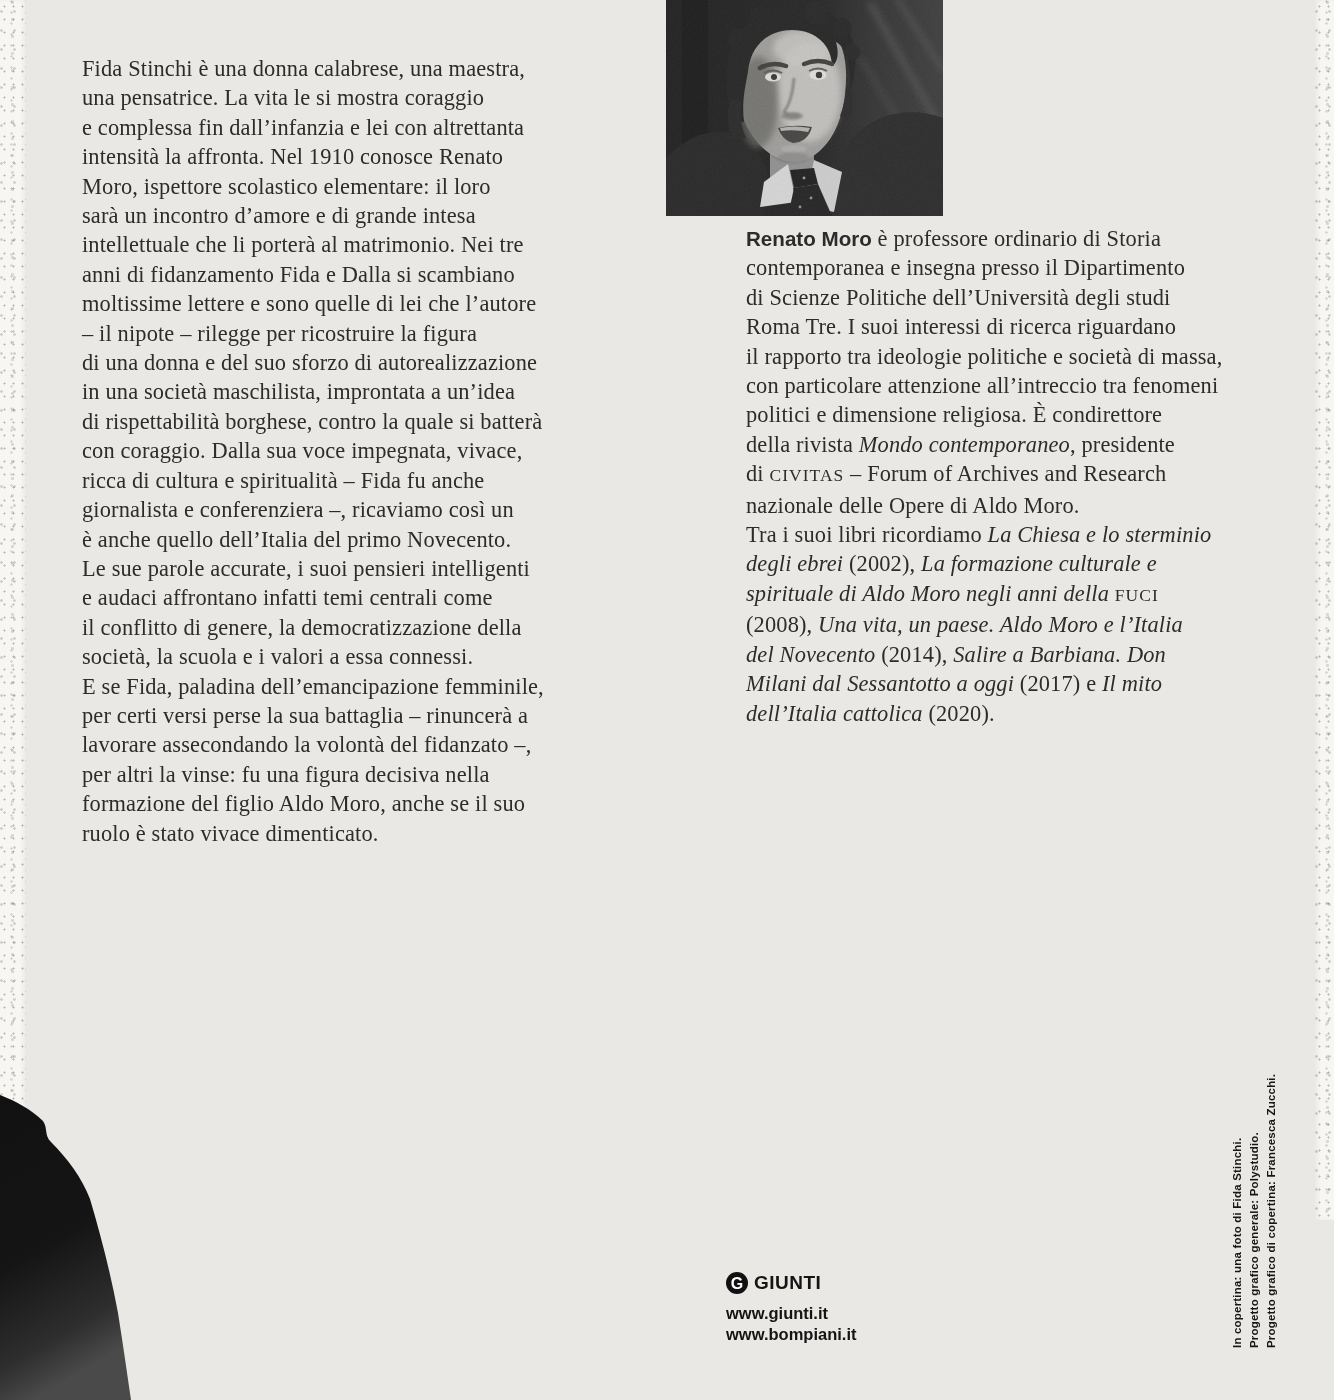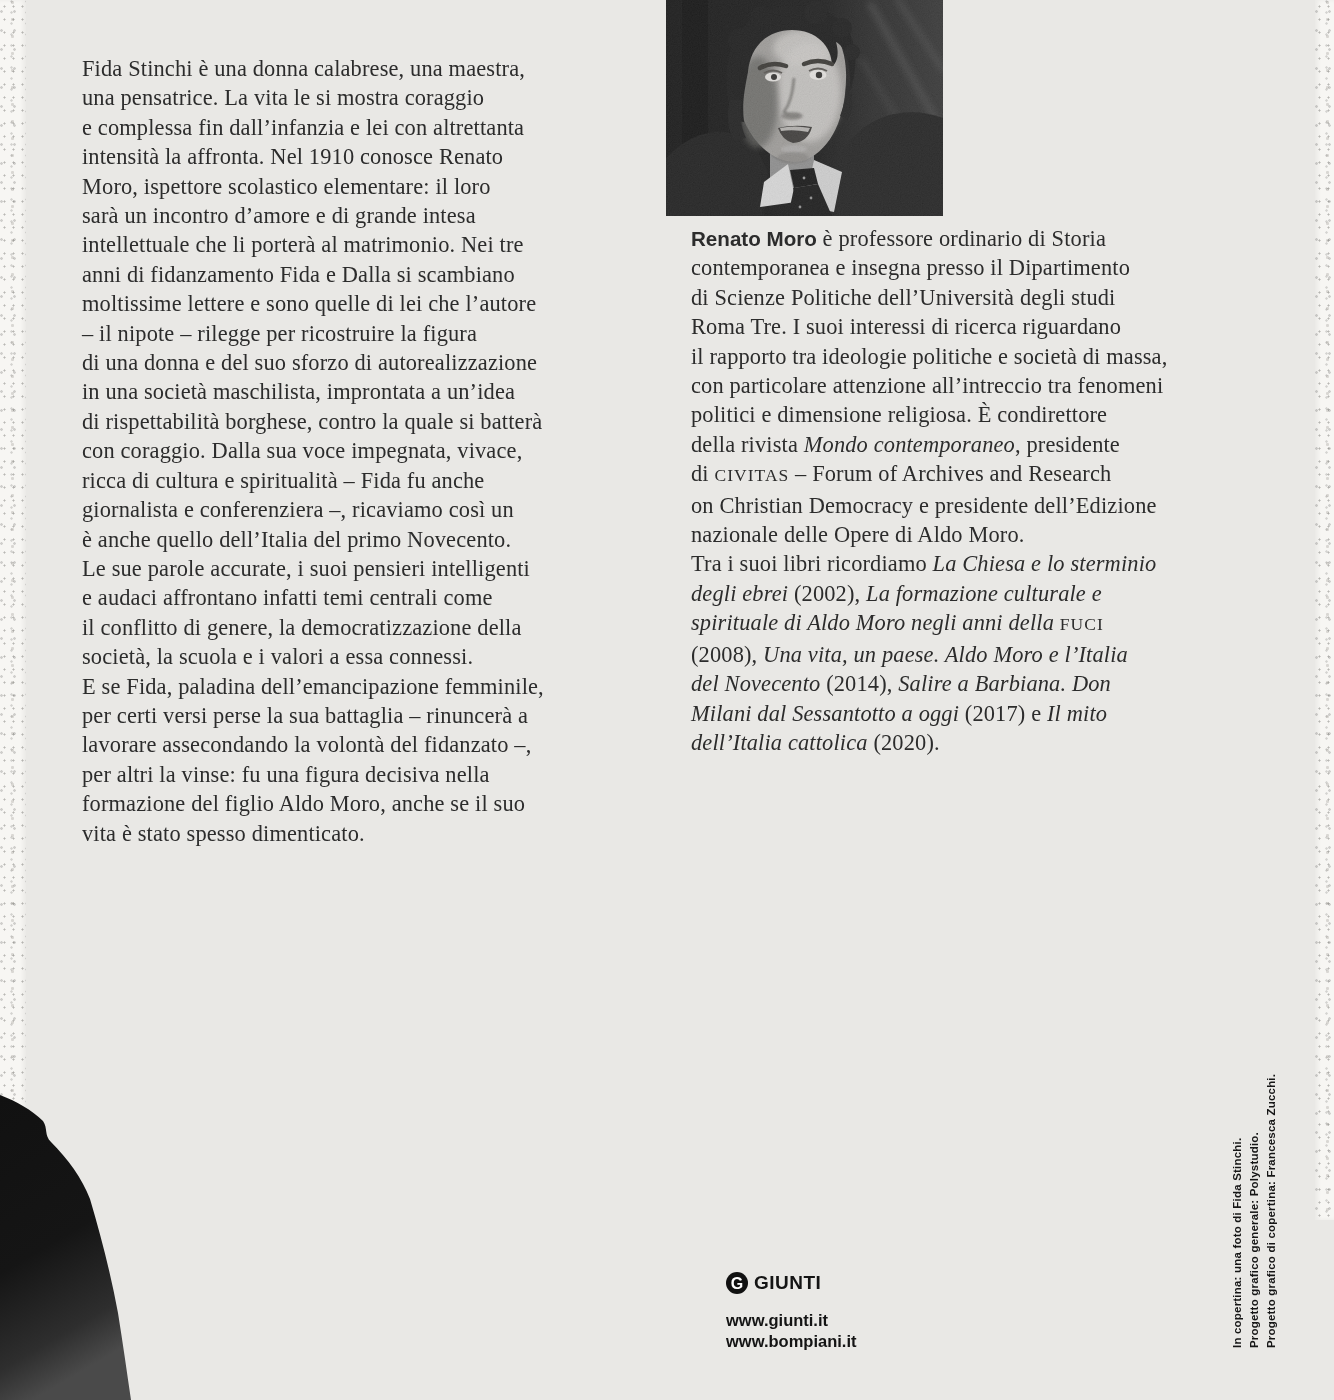--- a/index.html
+++ b/index.html
@@ -14,21 +14,21 @@
       radial-gradient(circle, rgba(90,90,88,0.25) 1px, transparent 1.6px),
       radial-gradient(circle, rgba(160,158,152,0.35) 1.2px, transparent 2px);
     background-size:9px 13px,15px 11px,13px 19px,21px 17px;
     background-position:0 0,4px 7px,8px 2px,2px 11px;}
   .strip-left{left:0;width:26px;box-shadow:inset -3px 0 4px rgba(0,0,0,0.05);}
   .strip-right{right:0;width:19px;box-shadow:inset 3px 0 4px rgba(0,0,0,0.05);}
 
   
   .col{position:absolute;font-size:22.4px;line-height:29.4px;letter-spacing:0.15px;white-space:nowrap;}
   .synopsis{left:82px;top:54px;width:560px;}
-  .bio{left:691px;top:224px;width:560px;}
+  .bio{left:746px;top:224px;width:560px;}
   .b{font-family:"Liberation Sans",sans-serif;font-weight:bold;font-size:0.92em;letter-spacing:0;}
   .i{font-style:italic;}
   .sc{font-size:0.78em;letter-spacing:0.06em;}
 
   
   .photo{position:absolute;left:666px;top:0;width:277px;height:216px;}
   .photo svg{display:block;width:277px;height:216px;}
 
   
   .silhouette{position:absolute;left:0;top:1085px;width:135px;height:315px;}
@@ -37,21 +37,21 @@
   .credits{position:absolute;left:1229px;top:1072px;height:276px;
     writing-mode:vertical-rl;transform:rotate(180deg);
     font-family:"Liberation Sans",sans-serif;font-weight:bold;font-size:11.5px;
     line-height:17px;letter-spacing:0.2px;color:#161616;white-space:nowrap;}
 
   
   .publisher{position:absolute;left:726px;top:1272px;color:#141414;}
   .logo-row{display:flex;align-items:center;gap:6px;height:22px;}
   .logo-disc{width:22px;height:22px;display:block;}
   .logo-text{font-family:"Liberation Sans",sans-serif;font-weight:bold;font-size:19px;letter-spacing:0.5px;}
-  .urls{margin-top:16px;font-family:"Liberation Sans",sans-serif;font-weight:bold;font-size:16.5px;line-height:21px;}
+  .urls{margin-top:9px;font-family:"Liberation Sans",sans-serif;font-weight:bold;font-size:16.5px;line-height:21px;}
 </style>
 </head>
 <body>
 
 <div class="flap">
 
   <div class="strip strip-left"></div>
   <div class="strip strip-right"></div>
 
   <div class="photo">
@@ -142,34 +142,33 @@
       <div>è anche quello dell’Italia del primo Novecento.</div>
       <div>Le sue parole accurate, i suoi pensieri intelligenti</div>
       <div>e audaci affrontano infatti temi centrali come</div>
       <div>il conflitto di genere, la democratizzazione della</div>
       <div>società, la scuola e i valori a essa connessi.</div>
       <div>E se Fida, paladina dell’emancipazione femminile,</div>
       <div>per certi versi perse la sua battaglia – rinuncerà a</div>
       <div>lavorare assecondando la volontà del fidanzato –,</div>
       <div>per altri la vinse: fu una figura decisiva nella</div>
       <div>formazione del figlio Aldo Moro, anche se il suo</div>
-      <div>vita è stato spesso dimenticato.</div>
+      <div>ruolo è stato vivace dimenticato.</div>
     </div>
 
   <div class="col bio">
       <div><span class="b">Renato Moro</span><span> è professore ordinario di Storia</span></div>
       <div><span>contemporanea e insegna presso il Dipartimento</span></div>
       <div><span>di Scienze Politiche dell’Università degli studi</span></div>
       <div><span>Roma Tre. I suoi interessi di ricerca riguardano</span></div>
       <div><span>il rapporto tra ideologie politiche e società di massa,</span></div>
       <div><span>con particolare attenzione all’intreccio tra fenomeni</span></div>
       <div><span>politici e dimensione religiosa. È condirettore</span></div>
       <div><span>della rivista </span><span class="i">Mondo contemporaneo</span><span>, presidente</span></div>
       <div><span>di </span><span class="sc">CIVITAS</span><span> – Forum of Archives and Research</span></div>
-      <div><span>on Christian Democracy e presidente dell’Edizione</span></div>
       <div><span>nazionale delle Opere di Aldo Moro.</span></div>
       <div><span>Tra i suoi libri ricordiamo </span><span class="i">La Chiesa e lo sterminio</span></div>
       <div><span class="i">degli ebrei</span><span> (2002), </span><span class="i">La formazione culturale e</span></div>
       <div><span class="i">spirituale di Aldo Moro negli anni della</span><span> </span><span class="sc">FUCI</span></div>
       <div><span>(2008), </span><span class="i">Una vita, un paese. Aldo Moro e l’Italia</span></div>
       <div><span class="i">del Novecento</span><span> (2014), </span><span class="i">Salire a Barbiana. Don</span></div>
       <div><span class="i">Milani dal Sessantotto a oggi</span><span> (2017) e </span><span class="i">Il mito</span></div>
       <div><span class="i">dell’Italia cattolica</span><span> (2020).</span></div>
     </div>
 

